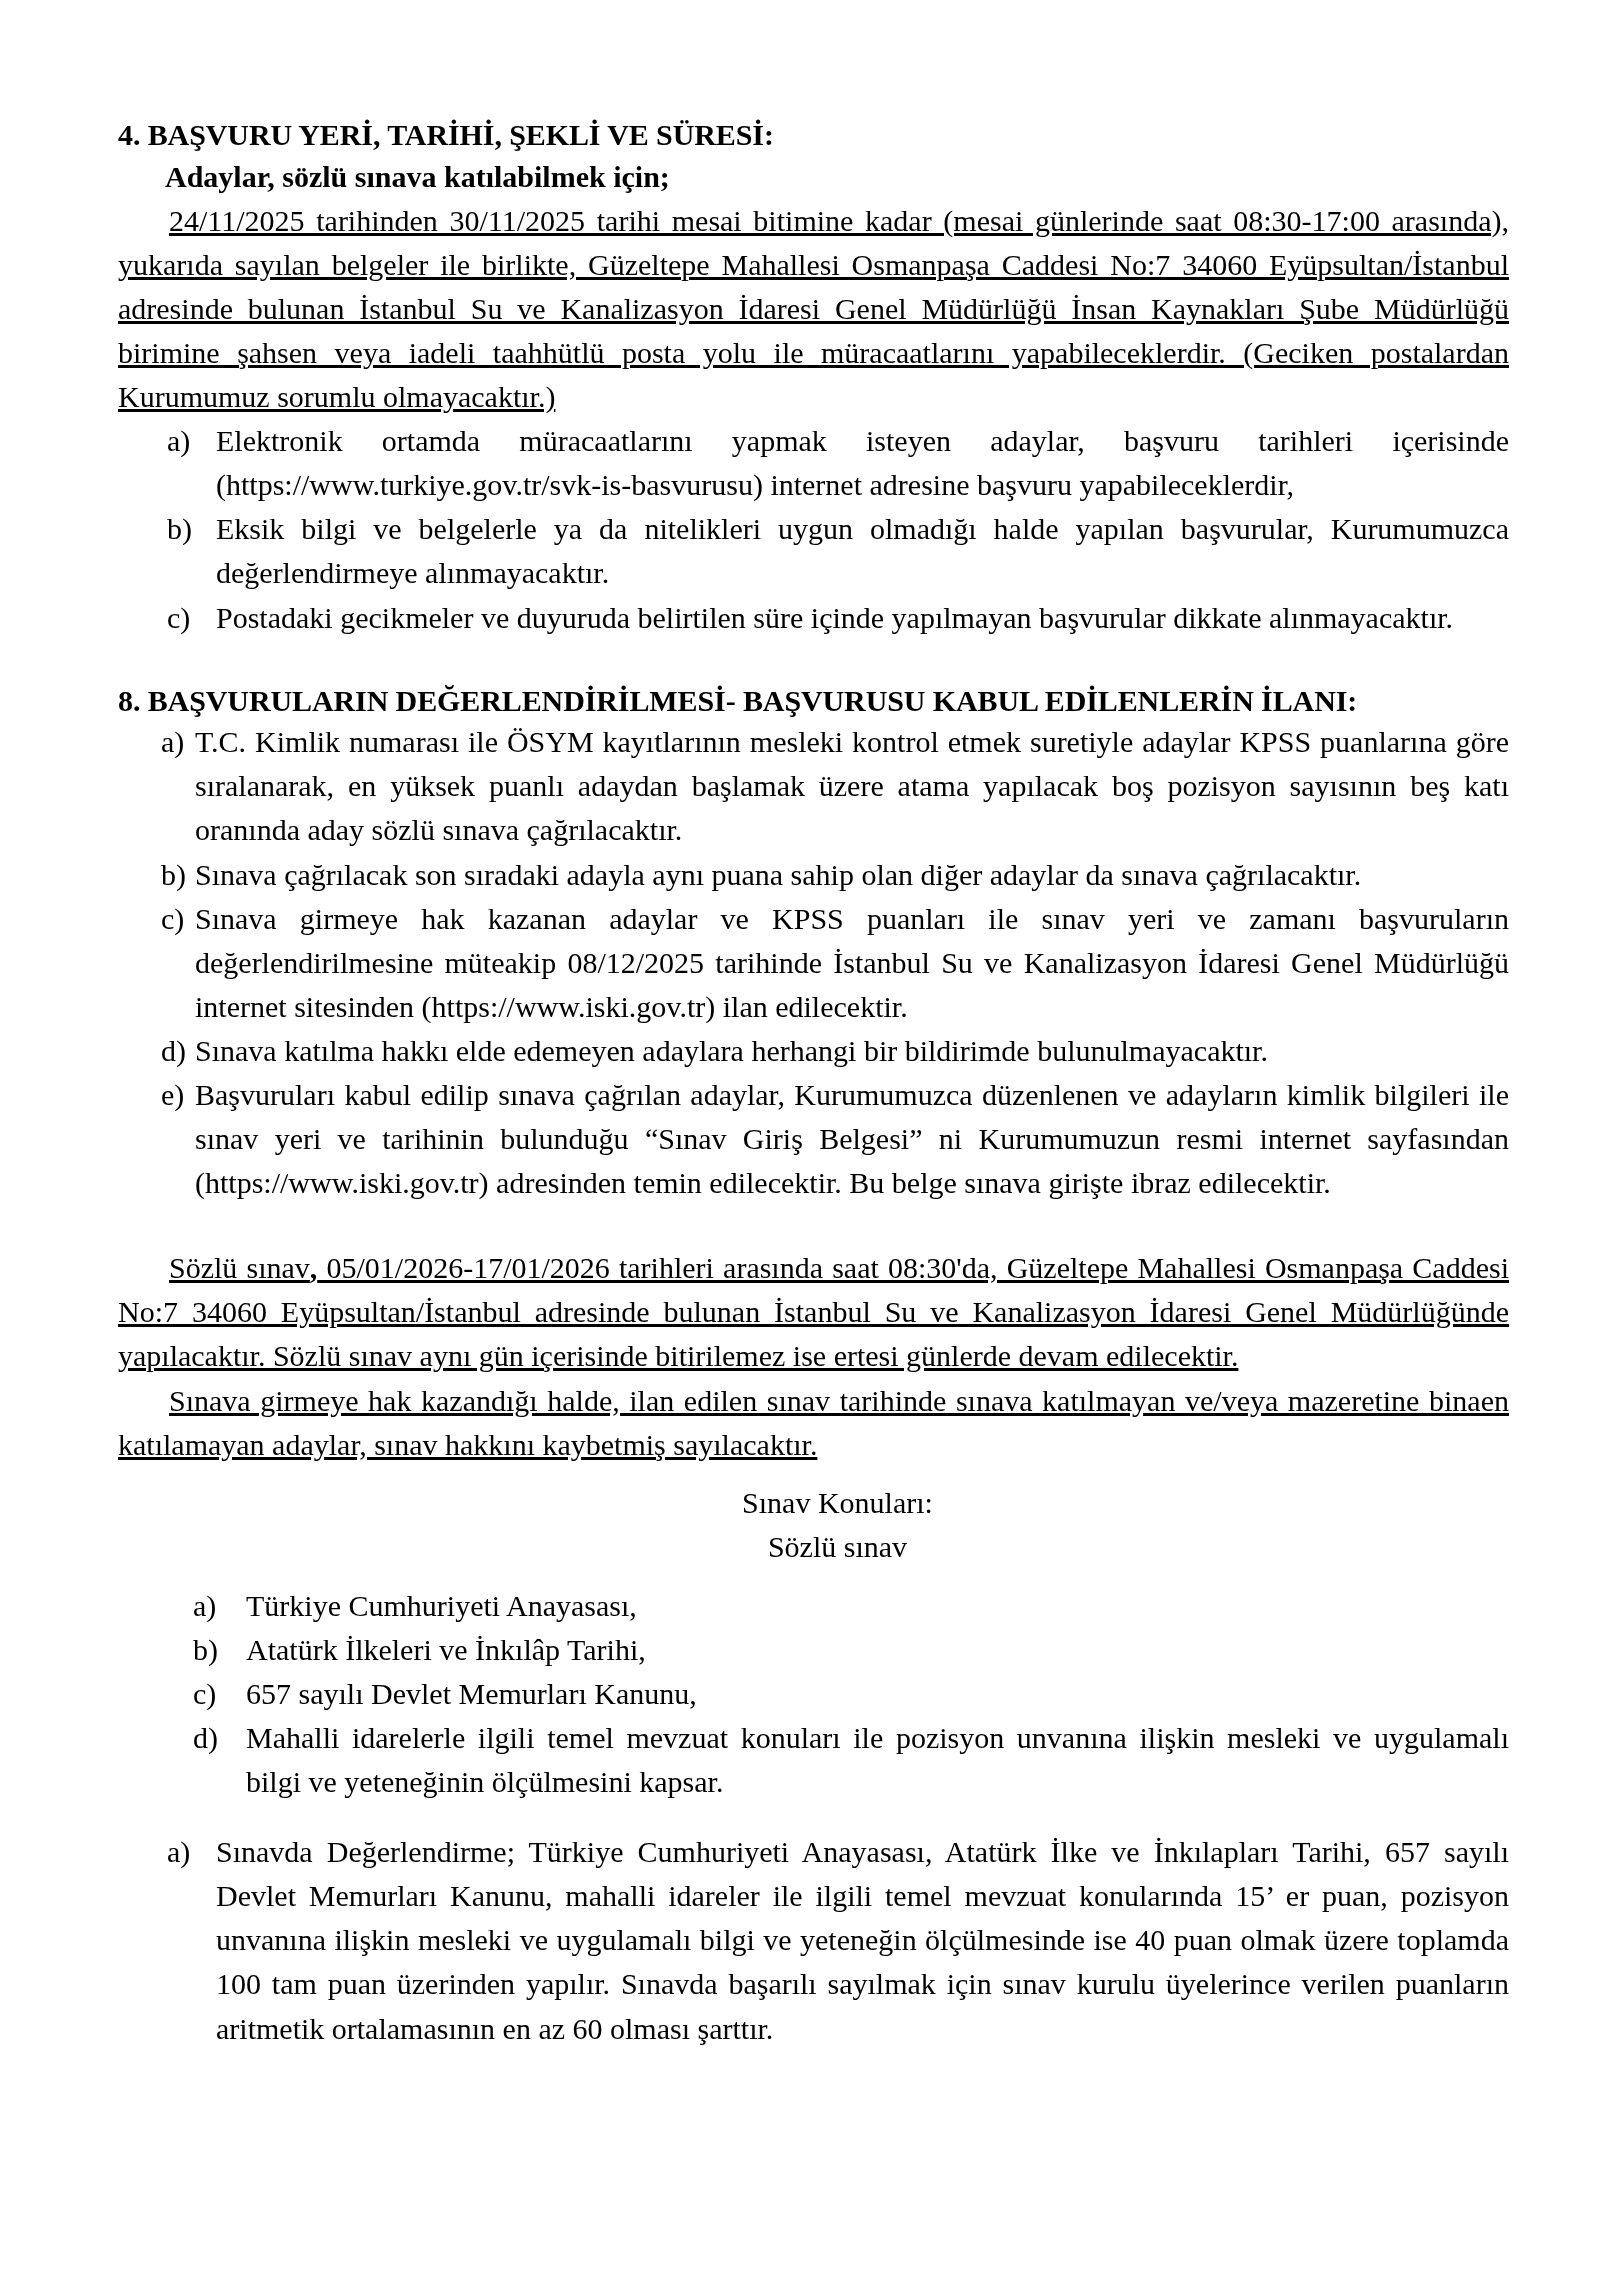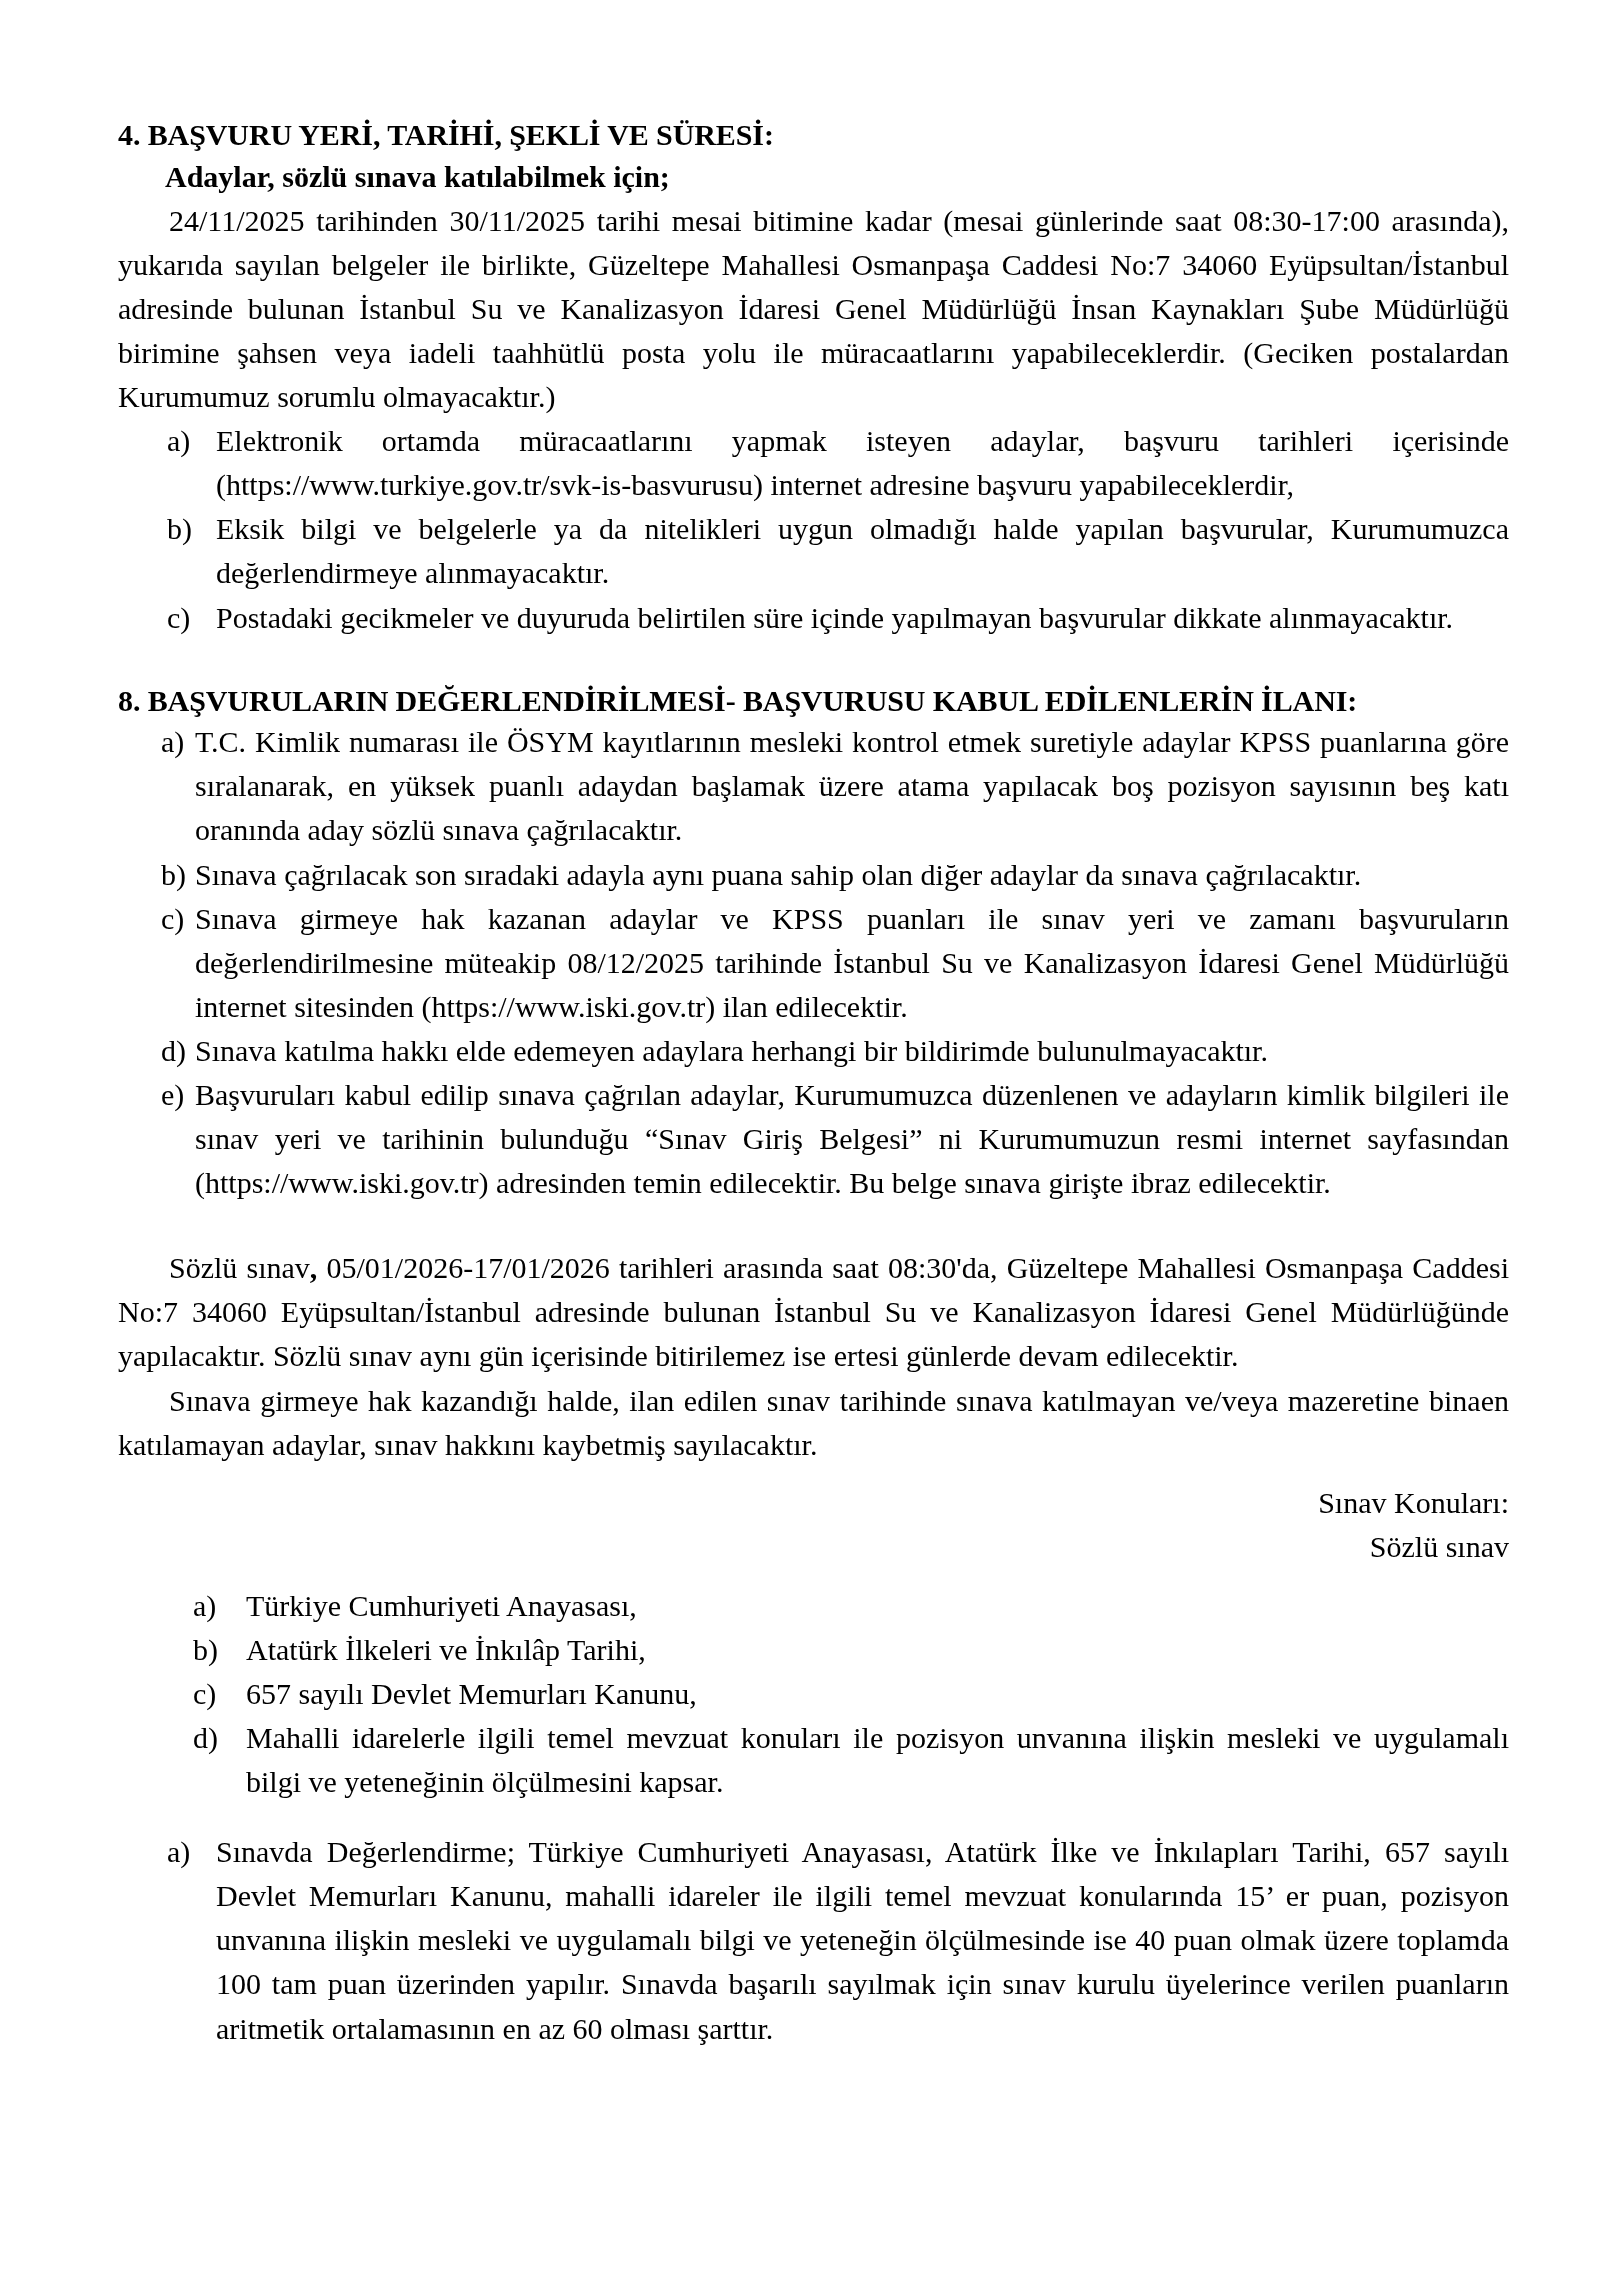--- a/index.html
+++ b/index.html
@@ -38,28 +38,29 @@
 
   
   p.body {
     margin: 0;
     text-align: justify;
     text-justify: inter-word;
     hyphens: none;
   }
   p.body.indent {
     text-indent: 51px;
+    text-decoration: underline;
   }
   p.body.indent-sm {
     text-indent: 47px;
     font-weight: bold;
   }
   p.plain-indent {
     margin: 0;
-    text-align: right;
+    text-align: center;
     padding-left: 48px;
   }
   .bold-inline { font-weight: bold; }
 
   .spacer-sm { height: 14.4px; }
   .spacer-md { height: 26px; }
   .spacer-lg { height: 41px; }
 
   
   ul.lettered {

